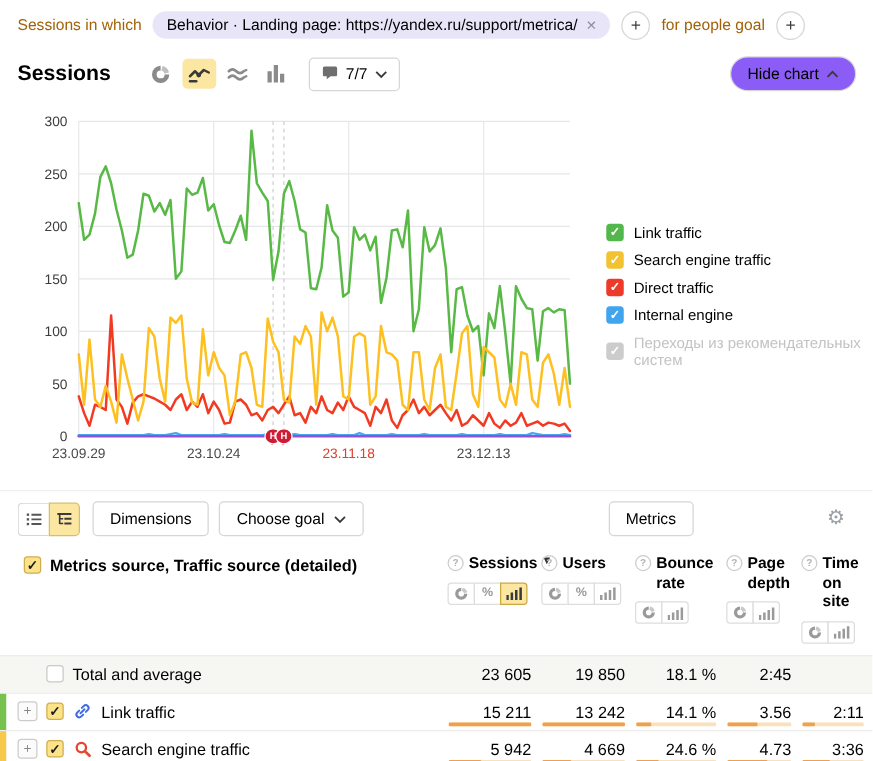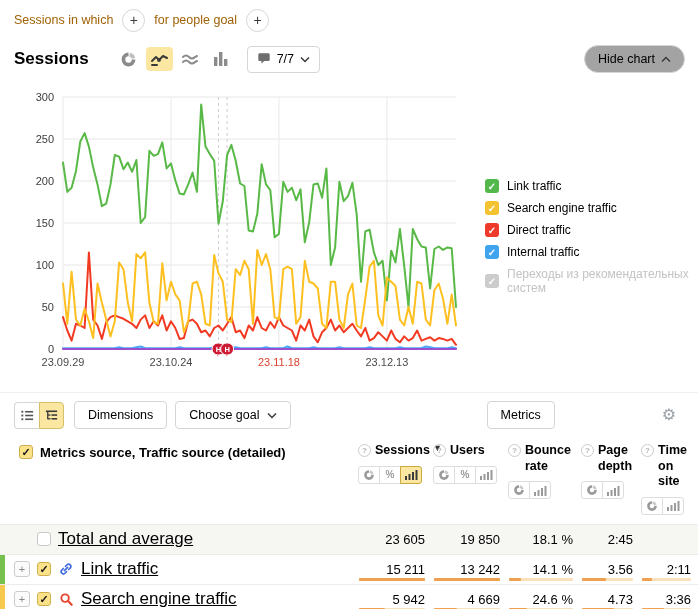--- a/index.html
+++ b/index.html
@@ -15,21 +15,21 @@
              display:flex;align-items:center;justify-content:center;font-size:14px;color:#3c3c3c;padding:0;}
   
   .chart-header{position:absolute;left:14px;top:44px;right:13px;height:30px;display:flex;align-items:center;}
   .chart-title{font-size:17px;font-weight:bold;margin:0 26px 0 0;}
   .vm-group{display:flex;align-items:center;gap:4px;}
   .vm-btn{width:27px;height:24px;border:none;background:transparent;border-radius:4px;
           display:flex;align-items:center;justify-content:center;padding:0;}
   .vm-btn.active{background:#fbe7a2;}
   .seg-btn{margin-left:12px;display:flex;align-items:center;gap:6px;background:#fff;
            border:1px solid #d6d6d6;border-radius:4px;padding:4px 9px;font-size:12.5px;}
-  .hide-chart{margin-left:auto;display:flex;align-items:center;gap:6px;background:#a3a3a3;
+  .hide-chart{margin-left:auto;display:flex;align-items:center;gap:6px;background:#8b5cf6;
               border:1px solid #d6d6d6;border-radius:15px;padding:6px 13px;font-size:12.5px;}
   
   #chart-svg{position:absolute;left:0;top:85px;}
   .legend{position:absolute;left:485px;top:179px;display:flex;flex-direction:column;gap:8px;}
   .legend-item{display:flex;align-items:center;gap:8px;font-size:12px;cursor:default;}
   .legend-box{width:14px;height:14px;border-radius:3px;display:flex;align-items:center;justify-content:center;
               color:#fff;font-size:10px;font-weight:bold;flex:0 0 auto;}
   .legend-item.disabled{color:#c3c3c3;}
   
   .table-section{position:absolute;left:0;top:392px;right:0;bottom:0;border-top:1px solid #f0f0f0;}
@@ -60,39 +60,43 @@
   .tgl{width:22px;height:18px;border:1px solid #ddd;background:#fff;display:flex;align-items:center;
        justify-content:center;padding:0;margin-right:-1px;}
   .tgl:first-child{border-radius:3px 0 0 3px;}
   .tgl:last-child{border-radius:0 3px 3px 0;}
   .tgl.active{background:#fbe7a2;border-color:#c9a83e;position:relative;z-index:1;}
   .rows{margin-top:9px;}
   .t-row{height:29px;position:relative;border-top:1px solid #ececec;align-items:center;}
   .t-row.total{background:#f6f6f3;}
   .strip{position:absolute;left:0;top:0;bottom:-1px;width:5px;}
   .cell-left{display:flex;align-items:center;gap:7px;height:100%;}
-  .row-label{font-size:17px;white-space:nowrap;text-decoration:underline;}
+  .row-label{font-size:13px;white-space:nowrap;}
   .expander{width:16px;height:16px;border:1px solid #ccc;border-radius:3px;background:#fbfbfb;color:#888;
             font-size:11px;line-height:1;display:flex;align-items:center;justify-content:center;padding:0;
             margin-left:14px;flex:0 0 auto;}
   .cb{width:14px;height:14px;border-radius:3px;display:inline-flex;align-items:center;justify-content:center;
       font-size:11px;font-weight:bold;flex:0 0 auto;box-sizing:border-box;}
   .cb.on{background:#fce38a;border:1px solid #cfae4e;color:#1c1c1c;}
   .cb.off{background:#fff;border:1px solid #c9c9c9;}
   .row-icon{width:16px;height:16px;flex:0 0 auto;display:flex;align-items:center;justify-content:center;}
   .cell-val{position:relative;height:100%;font-size:13px;display:flex;align-items:center;
             justify-content:flex-end;padding-right:1px;box-sizing:border-box;}
   .bar{position:absolute;left:8px;right:1px;bottom:3px;height:3px;background:#fae1bb;border-radius:1px;}
   .bar i{display:block;height:100%;background:#f0a14f;border-radius:1px;}
 </style>
 </head>
 <body>
 
 <div class="filter-bar">
   <span class="filter-label">Sessions in which</span>
+  <span class="chip">
+    <span>Behavior · Landing page: https://yandex.ru/support/metrica/</span>
+    <span class="close">×</span>
+  </span>
   <button class="round-btn">
     <span>+</span>
   </button>
   <span class="filter-label">for people goal</span>
   <button class="round-btn">
     <span>+</span>
   </button>
 </div>
 
 <div class="chart-header">
@@ -187,21 +191,21 @@
     <div class="legend-item">
       <span class="legend-box" style="background: rgb(242, 194, 49);">✓</span>
       <span>Search engine traffic</span>
     </div>
     <div class="legend-item">
       <span class="legend-box" style="background: rgb(238, 58, 42);">✓</span>
       <span>Direct traffic</span>
     </div>
     <div class="legend-item">
       <span class="legend-box" style="background: rgb(65, 164, 238);">✓</span>
-      <span>Internal traffic</span>
+      <span>Internal engine</span>
     </div>
     <div class="legend-item disabled">
       <span class="legend-box" style="background: rgb(204, 204, 204);">✓</span>
       <span>Переходы из рекомендательных систем</span>
     </div>
   </div>
 
 <div class="table-section">
   <div class="toolbar">
     <div class="seg2" id="view-toggles">

